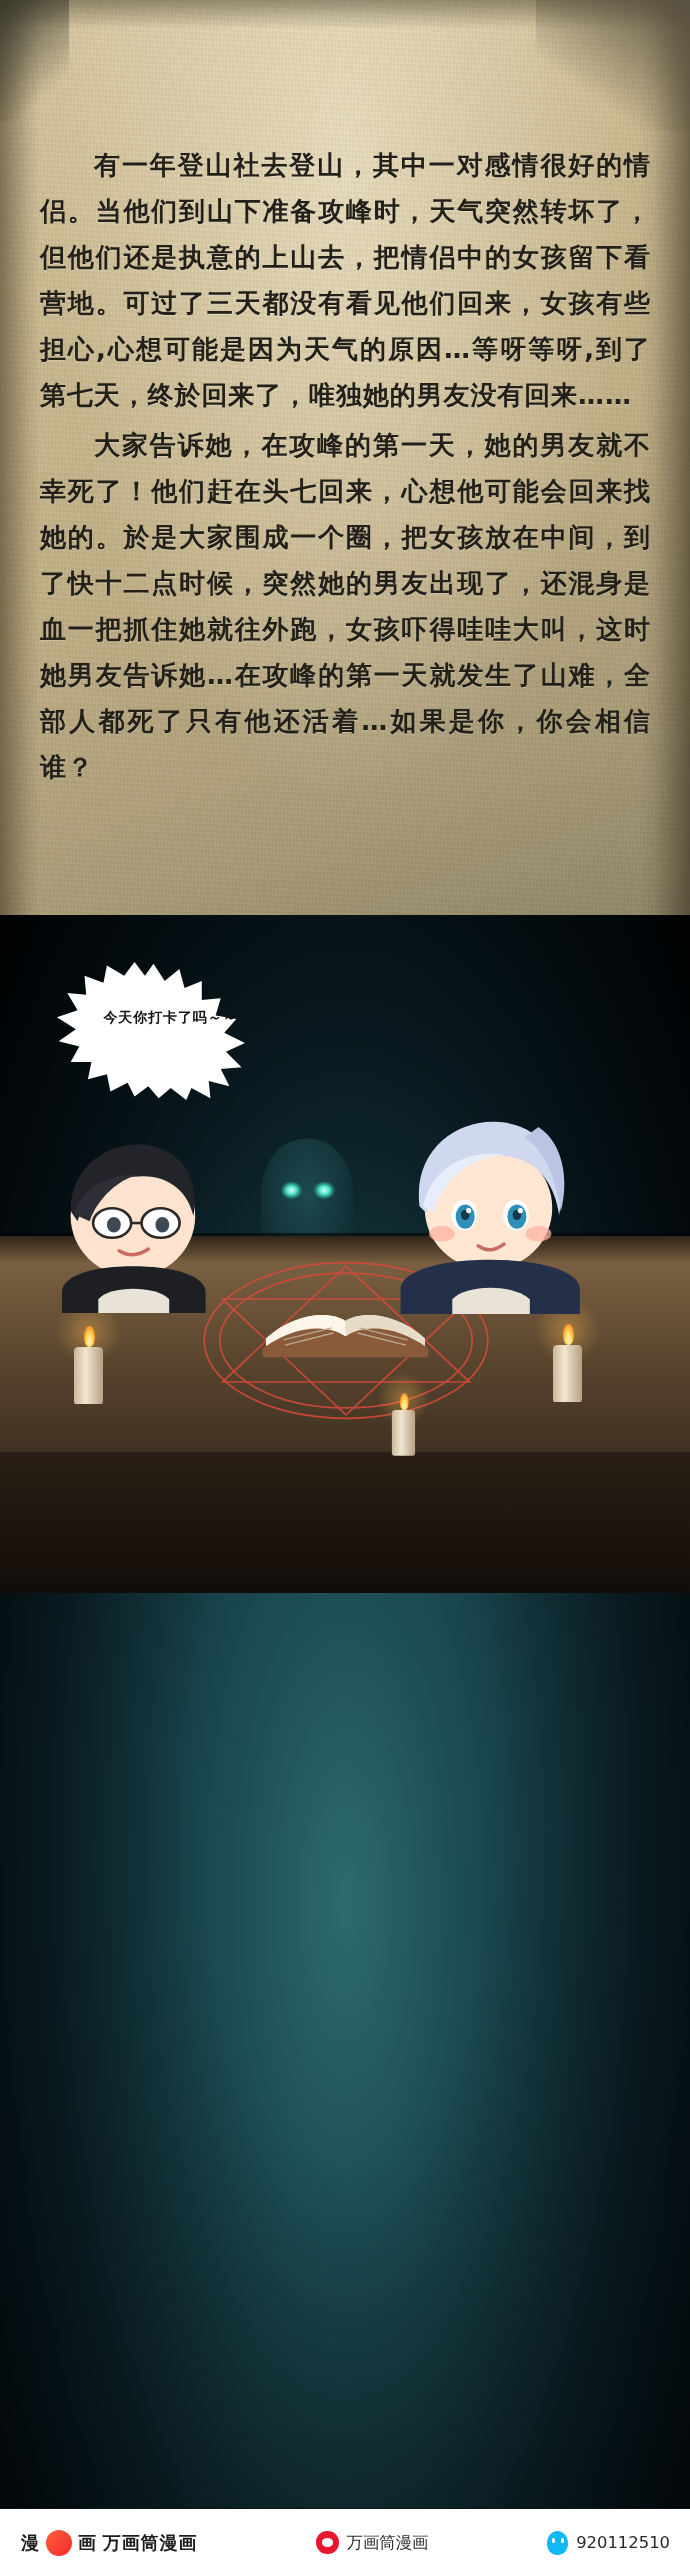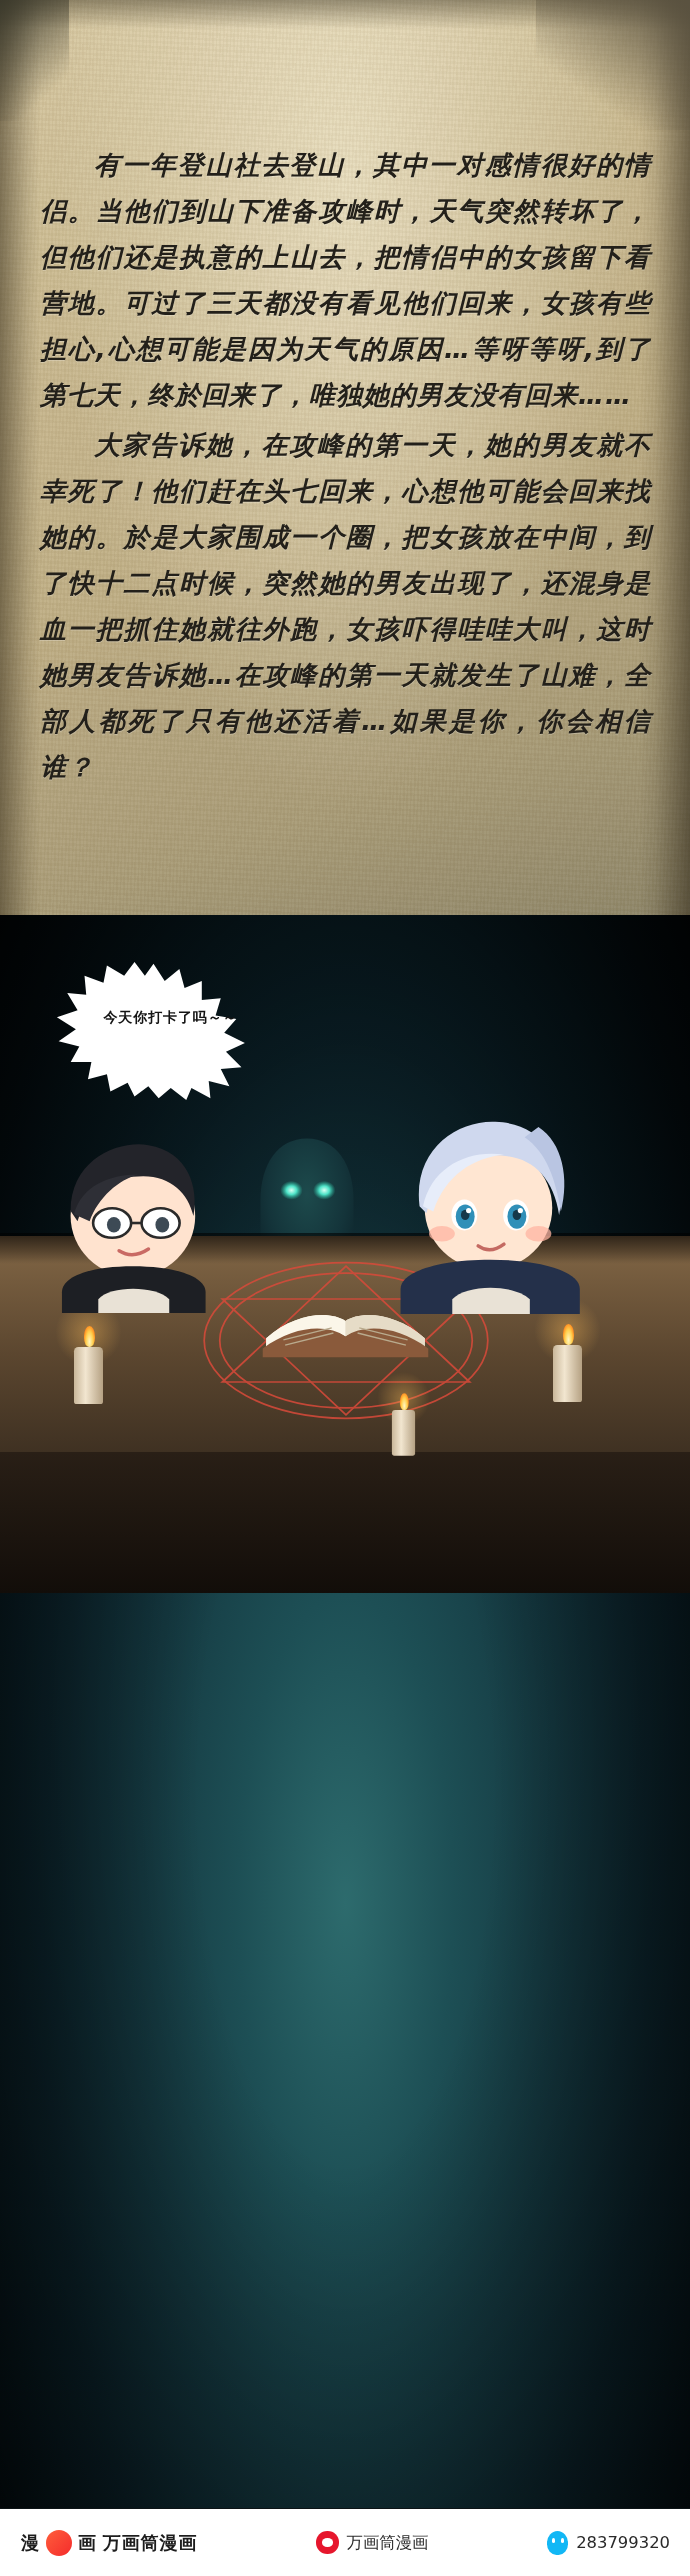--- a/index.html
+++ b/index.html
@@ -103,21 +103,20 @@
     font-size: 26px;
     line-height: 46px;
     letter-spacing: 0.9px;
     font-weight: bold;
     text-align: justify;
   }
   .story p {
     margin: 0 0 3.5px 0;
     text-indent: 54px;
     text-shadow: 0 0.9px 0 rgba(255,255,255,0.25);
-    font-style: italic;
   }
 
   
   .scene {
     position: absolute;
     left: 0;
     top: 915px;
     width: 691px;
     height: 1593px;
     background:
@@ -429,18 +428,18 @@
       <span class="brand-text">万画筒漫画</span>
     </div>
     <div class="sep"></div>
     <div class="footer-item">
       <span class="weibo-icon"></span>
       <span>万画筒漫画</span>
     </div>
     <div class="sep"></div>
     <div class="footer-item">
       <span class="qq-icon"></span>
-      <span>283799320</span>
+      <span>920112510</span>
     </div>
   </div>
 
 </div>
 
 
 </body></html>

